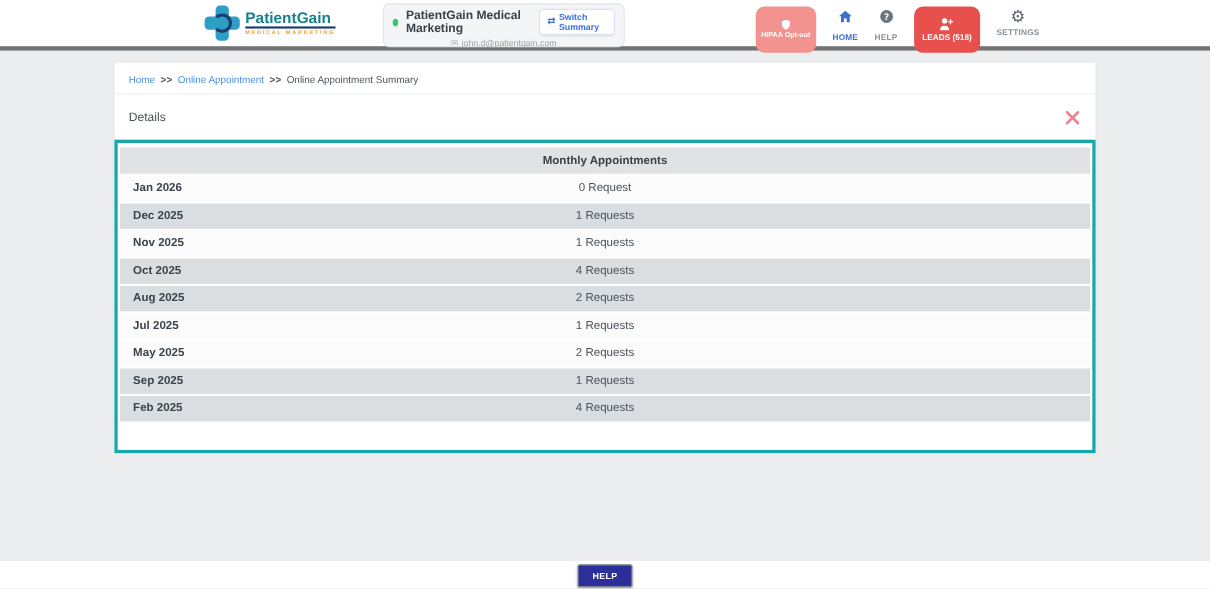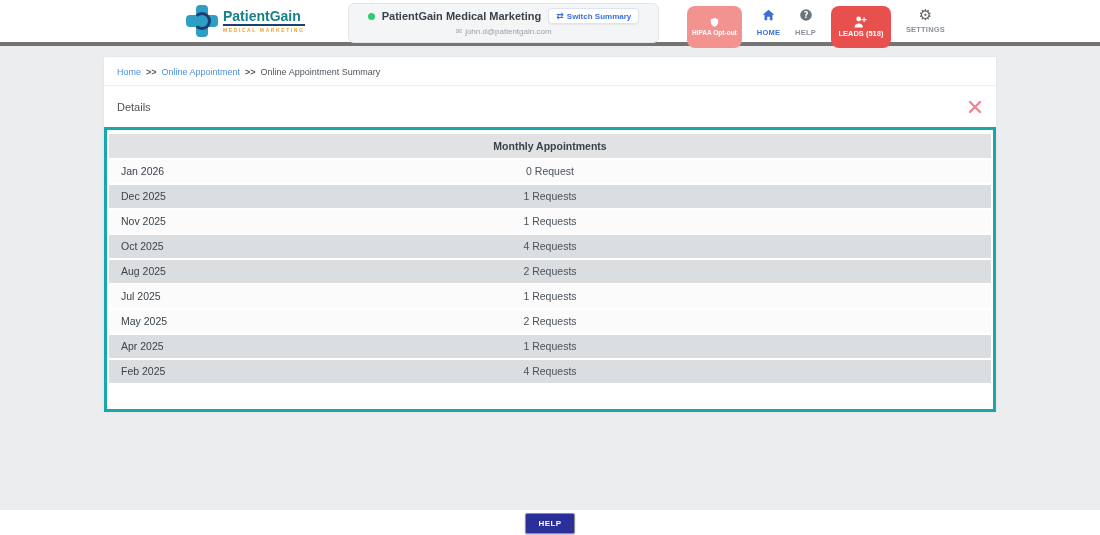--- a/index.html
+++ b/index.html
@@ -12,21 +12,21 @@
   .brand { position:absolute; left:186px; top:5px; display:flex; align-items:center; gap:5px; }
   .logo-cross { position:relative; width:32px; height:32px; }
   .logo-cross .v { position:absolute; left:10px; top:0; width:12px; height:32px; background:#2d9fc4; border-radius:4px; }
   .logo-cross .h { position:absolute; left:0; top:10px; width:32px; height:12px; background:#2d9fc4; border-radius:4px; }
   .logo-cross .swirl { position:absolute; left:7px; top:7px; width:18px; height:18px; border:3px solid #1b3f6e;
                        border-radius:50%; border-left-color:transparent; }
   .brand-text { display:flex; flex-direction:column; line-height:1; }
   .brand-name { font-size:14px; font-weight:bold; color:#17818c; border-bottom:2px solid #1b3f6e; padding-bottom:1px; }
   .brand-tag  { font-size:5px; letter-spacing:1.6px; color:#e8a33d; font-weight:bold; margin-top:2px; }
 
-  .acct-card { position:absolute; left:348px; top:3px; width:311px; height:40px; background:#f4f5f6;
+  .acct-card { position:absolute; left:348px; top:3px; width:220px; height:40px; background:#f4f5f6;
                border:1px solid #e3e6e8; border-radius:6px; padding:4px 8px 2px;
                display:flex; flex-direction:column; align-items:center; }
   .acct-top { display:flex; align-items:center; gap:7px; }
   .acct-dot { width:7px; height:7px; border-radius:50%; background:#2ecc71; }
   .acct-name { font-size:11px; font-weight:bold; color:#3a4149; }
   .switch-btn { display:flex; align-items:center; gap:3px; background:#ffffff; border:1px solid #dbe4f5;
                 border-radius:4px; padding:2px 7px; font-size:8px; font-weight:bold; color:#3b6fe0; cursor:pointer;
                 box-shadow:0 1px 1px rgba(0,0,0,.06); }
   .switch-btn .arrows { font-family:"DejaVu Sans",sans-serif; font-size:9px; }
   .acct-email { display:flex; align-items:center; gap:3px; font-size:8px; color:#99a1a8; margin-top:3px; }
@@ -58,21 +58,21 @@
   .details-title { font-size:11px; color:#4a5157; }
   .close-btn { cursor:pointer; line-height:0; }
 
   .tbl-wrap { border:3px solid #18a8ab; padding:2px 2px 24px; background:#ffffff; }
   table.monthly { width:100%; border-collapse:separate; border-spacing:0 2px; }
   .tbl-head td { background:#e0e2e3; text-align:center; font-size:10.5px; font-weight:bold; color:#3a4149;
                  padding:6px 0; }
   td.row-cell { position:relative; padding:5px 0 6px; font-size:10.5px; }
   tr.r-odd  td.row-cell { background:#fbfbfb; }
   tr.r-even td.row-cell { background:#dbdee0; }
-  .month { position:absolute; left:12px; top:5px; font-weight:normal; color:#3c434b; }
+  .month { position:absolute; left:12px; top:5px; font-weight:bold; color:#3c434b; }
   .value { display:block; text-align:center; color:#4b525a; }
 
   
   .footer { height:25px; background:#ffffff; display:flex; justify-content:center; align-items:flex-start; }
   .help-btn { margin-top:3px; background:#2b2f99; color:#ffffff; font-size:8px; font-weight:bold;
               letter-spacing:.4px; padding:5px 13px; border:1px solid #8f8f8f; border-radius:2px; cursor:pointer;
               box-shadow:0 1px 2px rgba(0,0,0,.25); }
 </style>
 </head>
 <body>
@@ -218,21 +218,21 @@
     </td>
   </tr>
             <tr class="r-odd">
     <td class="row-cell">
       <span class="month">May 2025</span>
       <span class="value">2 Requests</span>
     </td>
   </tr>
             <tr class="r-even">
     <td class="row-cell">
-      <span class="month">Apr 2025</span>
+      <span class="month">Sep 2025</span>
       <span class="value">1 Requests</span>
     </td>
   </tr>
             <tr class="r-even">
     <td class="row-cell">
       <span class="month">Feb 2025</span>
       <span class="value">4 Requests</span>
     </td>
   </tr>
           </tbody>

